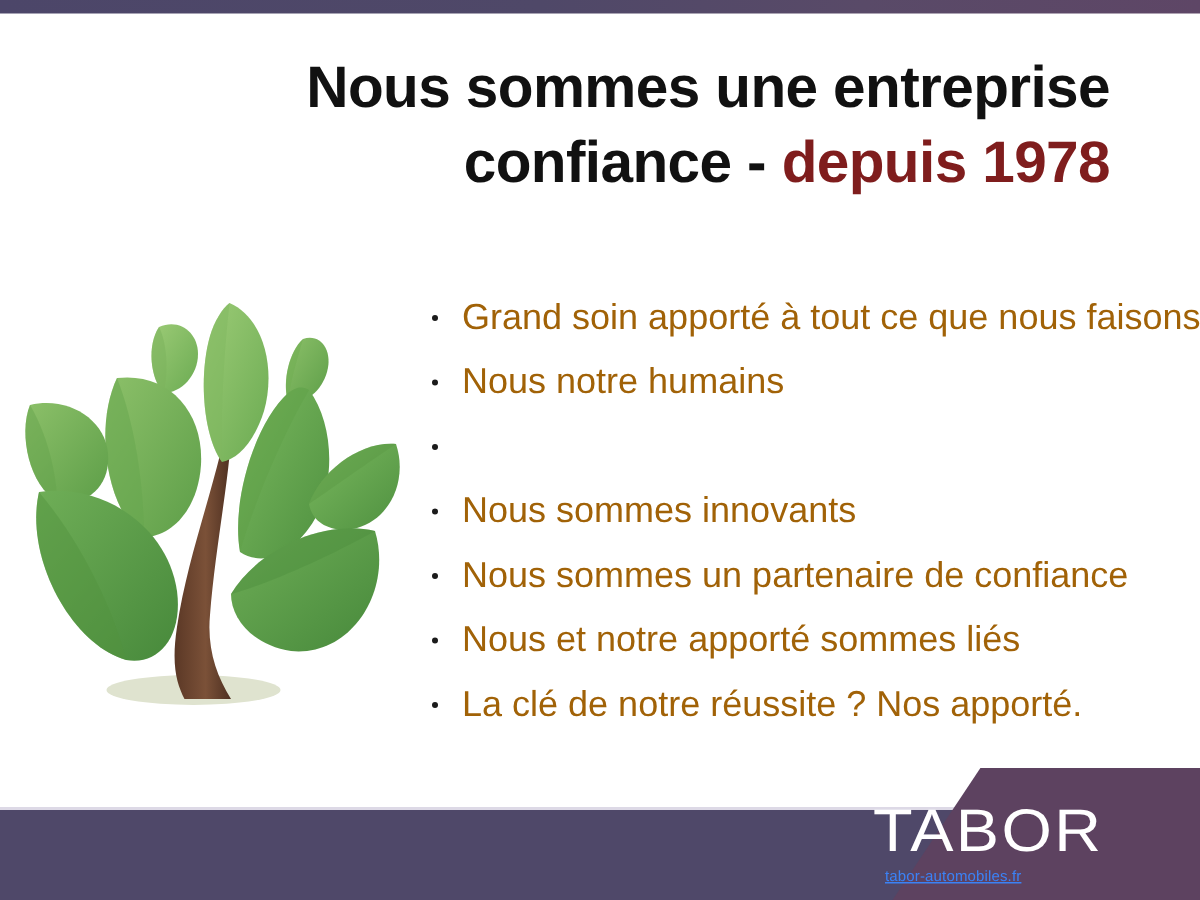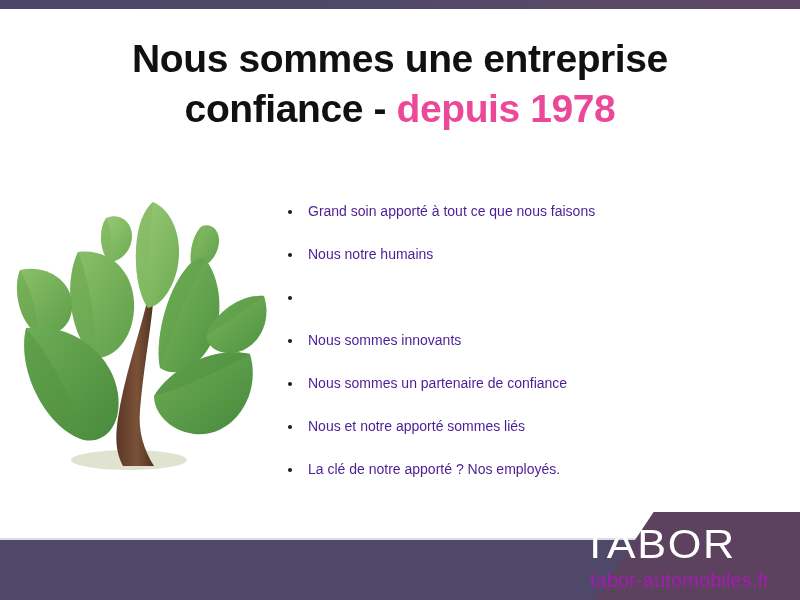--- a/index.html
+++ b/index.html
@@ -35,22 +35,22 @@
     top: 34px;
     left: 60px;
     width: 680px;
     text-align: center;
     font-size: 39px;
     font-weight: bold;
     line-height: 1.28;
     letter-spacing: -0.4px;
     color: #111111;
   }
-  .headline .line { display: block; white-space: nowrap; }
-  .headline .accent { color: #ec4899; }
+  .headline .line { display: block; white-space: nowrap; text-align: right; }
+  .headline .accent { color: #7f1d1d; }
   .headline .dash { color: #111111; }
 
   
   .tree-art {
     position: absolute;
     left: 8px;
     top: 182px;
     width: 272px;
     height: 312px;
   }
@@ -65,22 +65,22 @@
     margin: 0;
     padding: 0;
     list-style: none;
   }
   .bullets li {
     position: relative;
     padding-left: 22px;
     margin: 0 0 0 0;
     height: 43px;
     line-height: 43px;
-    font-size: 14px;
-    color: #4c1d95;
+    font-size: 24px;
+    color: #a16207;
     white-space: nowrap;
   }
   .bullets li .dot {
     position: absolute;
     left: 2px;
     top: 50%;
     width: 4px;
     height: 4px;
     margin-top: -2px;
     border-radius: 50%;
@@ -122,24 +122,25 @@
     font-weight: normal;
     letter-spacing: 1.5px;
     color: #ffffff;
     line-height: 1.0;
     transform: scaleX(1.08);
     transform-origin: center;
   }
   .logo-tagline {
     display: block;
     margin-top: 6px;
-    font-size: 20px;
+    font-size: 10px;
     letter-spacing: 0.1px;
-    color: #a21caf;
+    color: #3b82f6;
     line-height: 1.0;
+    text-decoration: underline;
   }
 </style>
 </head>
 <body>
 
 <div class="slide">
 
   <div class="top-bar"></div>
 
   <div class="headline">
@@ -208,21 +209,21 @@
     </svg>
   </div>
 
   <ul class="bullets">
     <li><span class="dot"></span><span>Grand soin apporté à tout ce que nous faisons</span></li>
     <li><span class="dot"></span><span>Nous notre humains</span></li>
     <li><span class="dot"></span></li>
     <li><span class="dot"></span><span>Nous sommes innovants</span></li>
     <li><span class="dot"></span><span>Nous sommes un partenaire de confiance</span></li>
     <li><span class="dot"></span><span>Nous et notre apporté sommes liés</span></li>
-    <li><span class="dot"></span><span>La clé de notre apporté ? Nos employés.</span></li>
+    <li><span class="dot"></span><span>La clé de notre réussite ? Nos apporté.</span></li>
   </ul>
 
   <div class="footer-band"></div>
 
   <div class="logo-panel"></div>
   <div class="logo-inner">
     <span class="logo-mark">TABOR</span>
     <span class="logo-tagline">tabor-automobiles.fr</span>
   </div>
 

